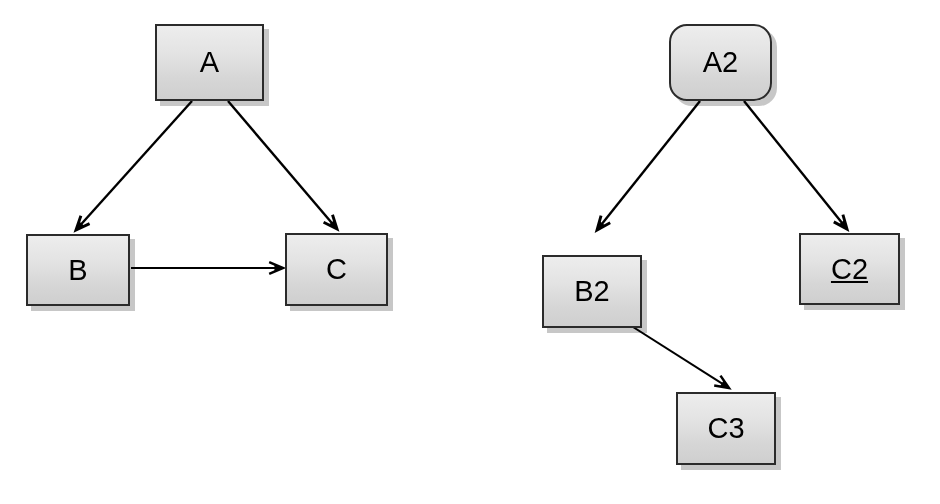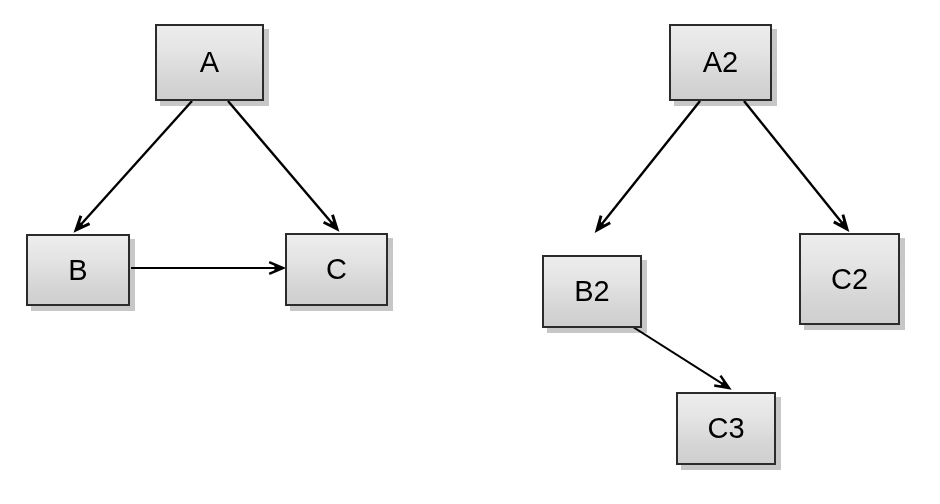--- a/index.html
+++ b/index.html
@@ -88,27 +88,27 @@
   <div id="nodes-layer">
       <div class="graph-node" style="left: 155px; top: 24px; width: 109px; height: 77px;">
         <span class="node-label">A</span>
       </div>
       <div class="graph-node" style="left: 26px; top: 234px; width: 104px; height: 72px;">
         <span class="node-label">B</span>
       </div>
       <div class="graph-node" style="left: 285px; top: 233px; width: 103px; height: 73px;">
         <span class="node-label">C</span>
       </div>
-      <div class="graph-node" style="left: 669px; top: 24px; width: 103px; height: 77px;">
+      <div class="graph-node" style="left: 669px; top: 24px; width: 103px; height: 77px; border-radius: 18px;">
         <span class="node-label">A2</span>
       </div>
       <div class="graph-node" style="left: 542px; top: 234px; width: 100px; height: 73px; margin-top: 21px;">
         <span class="node-label">B2</span>
       </div>
-      <div class="graph-node" style="left: 799px; top: 233px; width: 101px; height: 92px;">
+      <div class="graph-node" style="left: 799px; top: 233px; width: 101px; height: 72px; text-decoration: underline;">
         <span class="node-label">C2</span>
       </div>
       <div class="graph-node" style="left: 676px; top: 392px; width: 100px; height: 73px;">
         <span class="node-label">C3</span>
       </div>
     </div>
 
 </div>
 
 </body></html>

